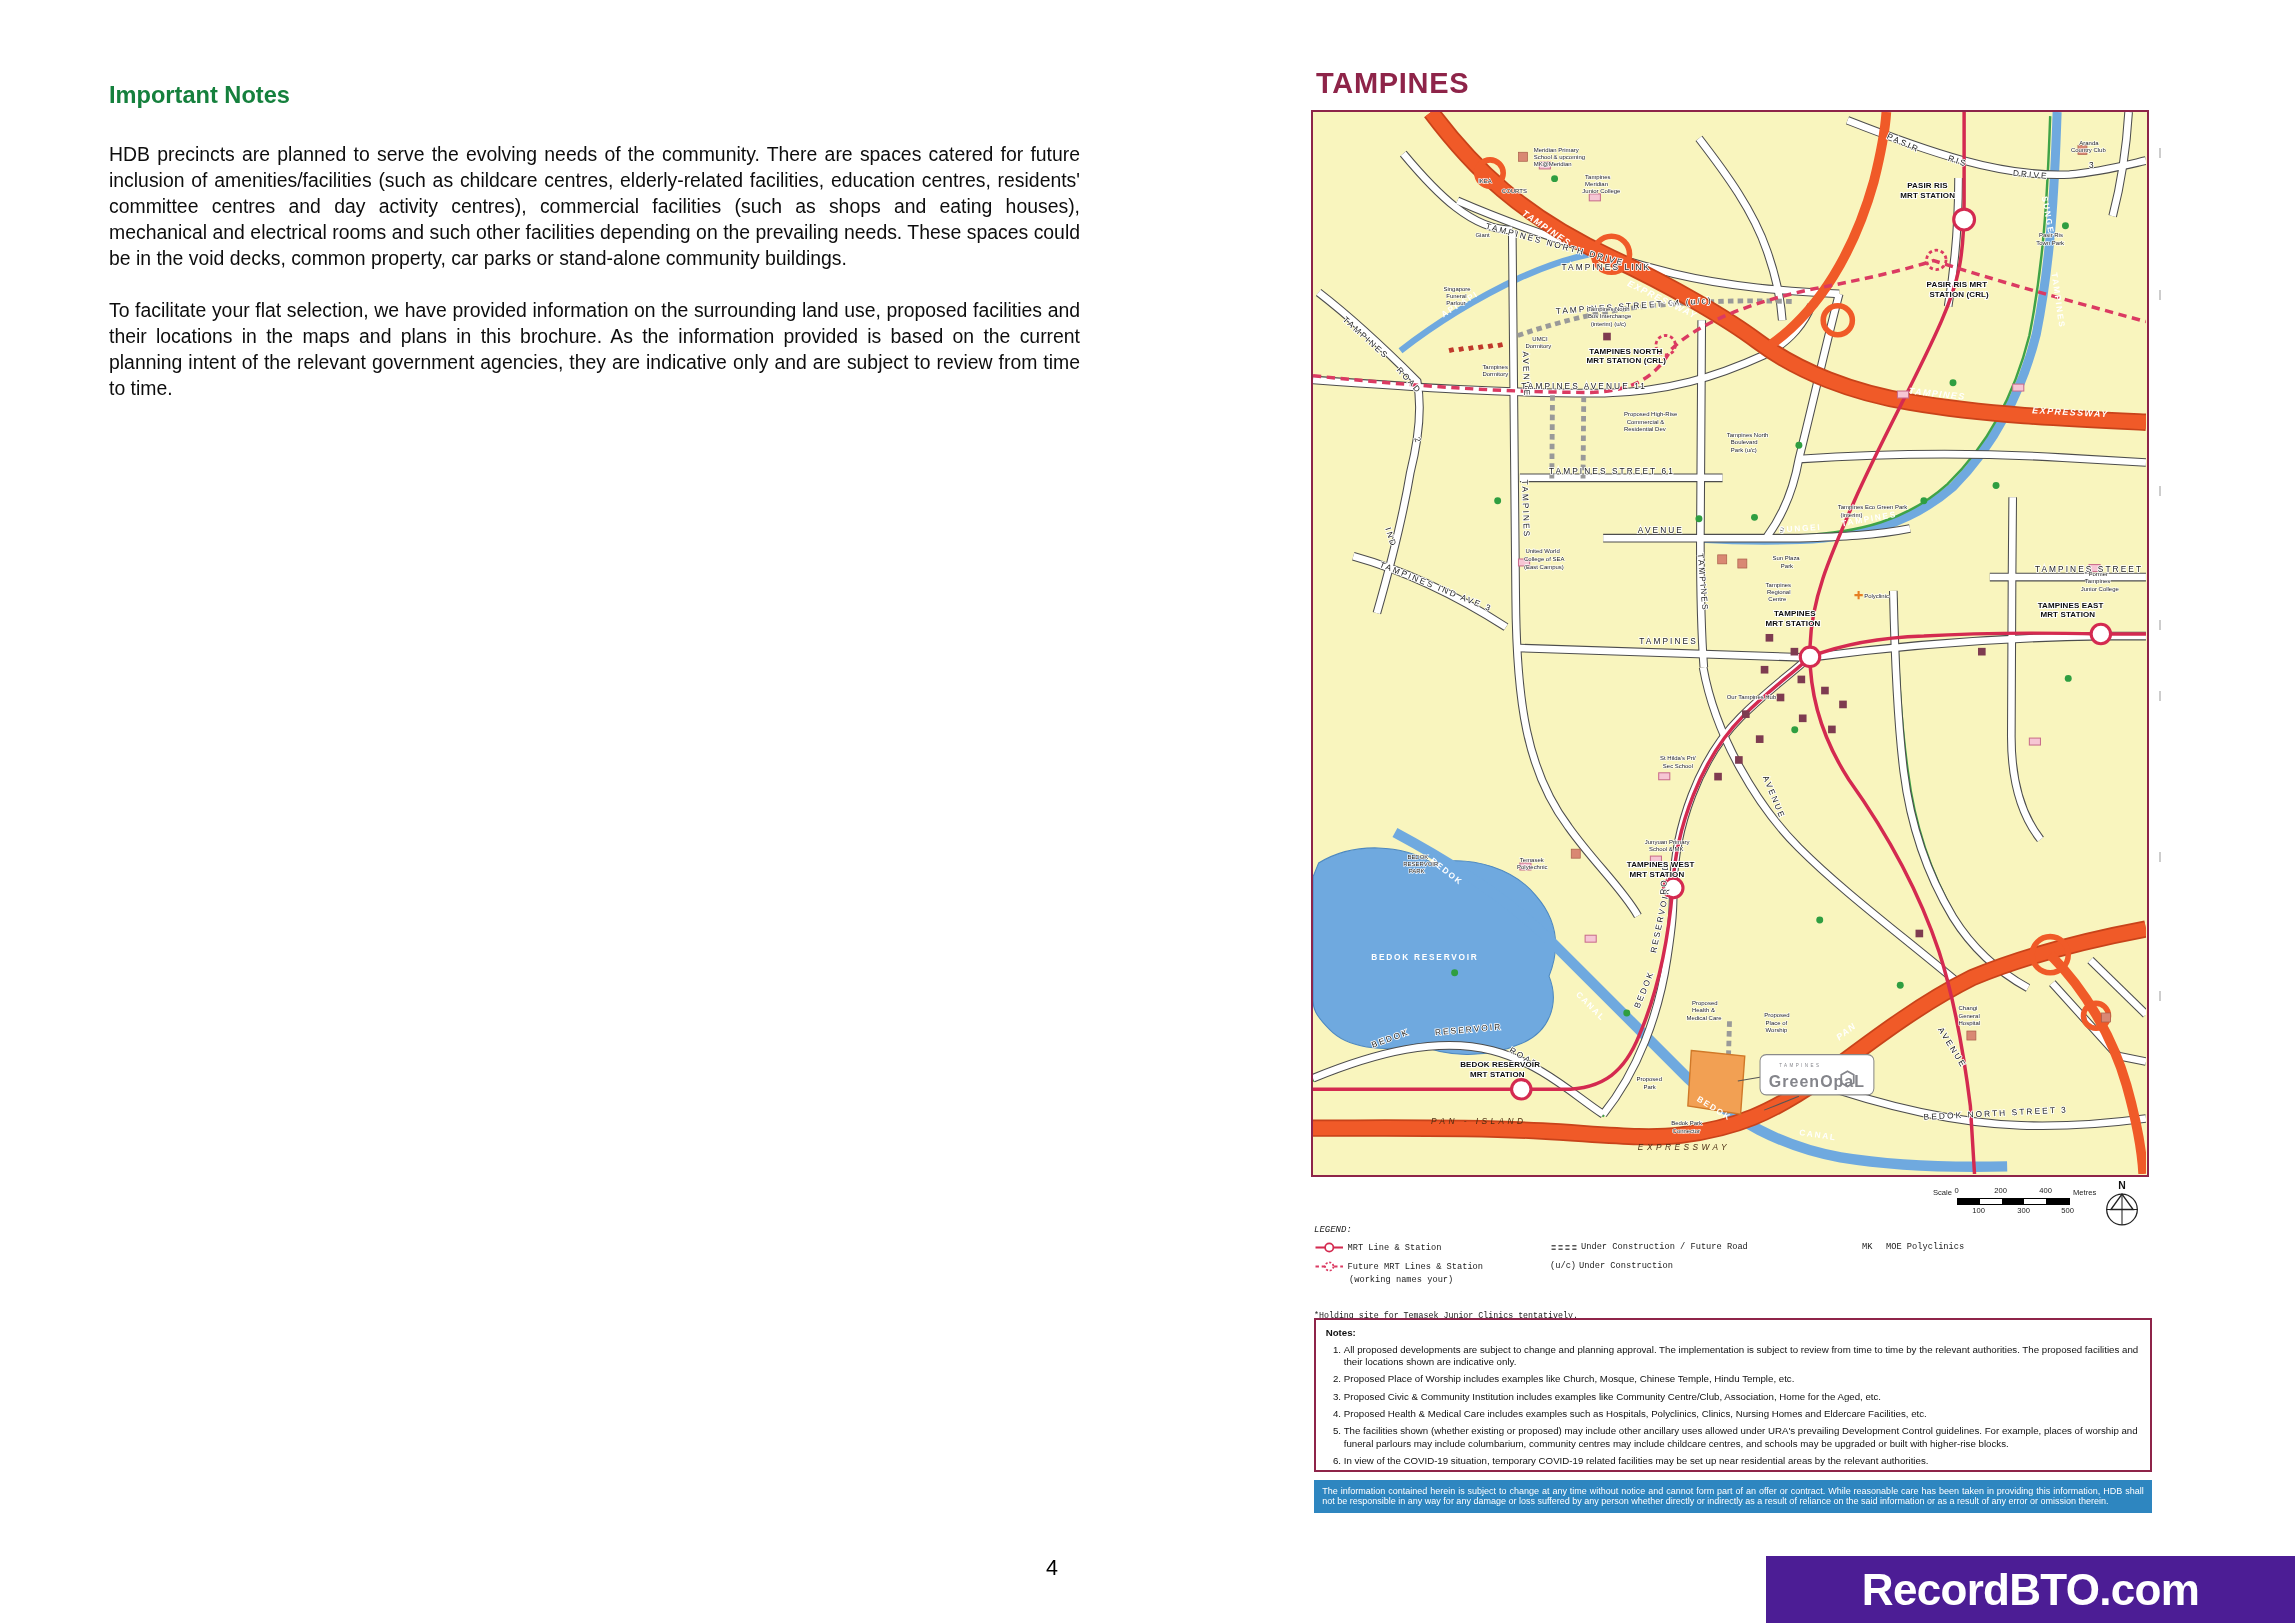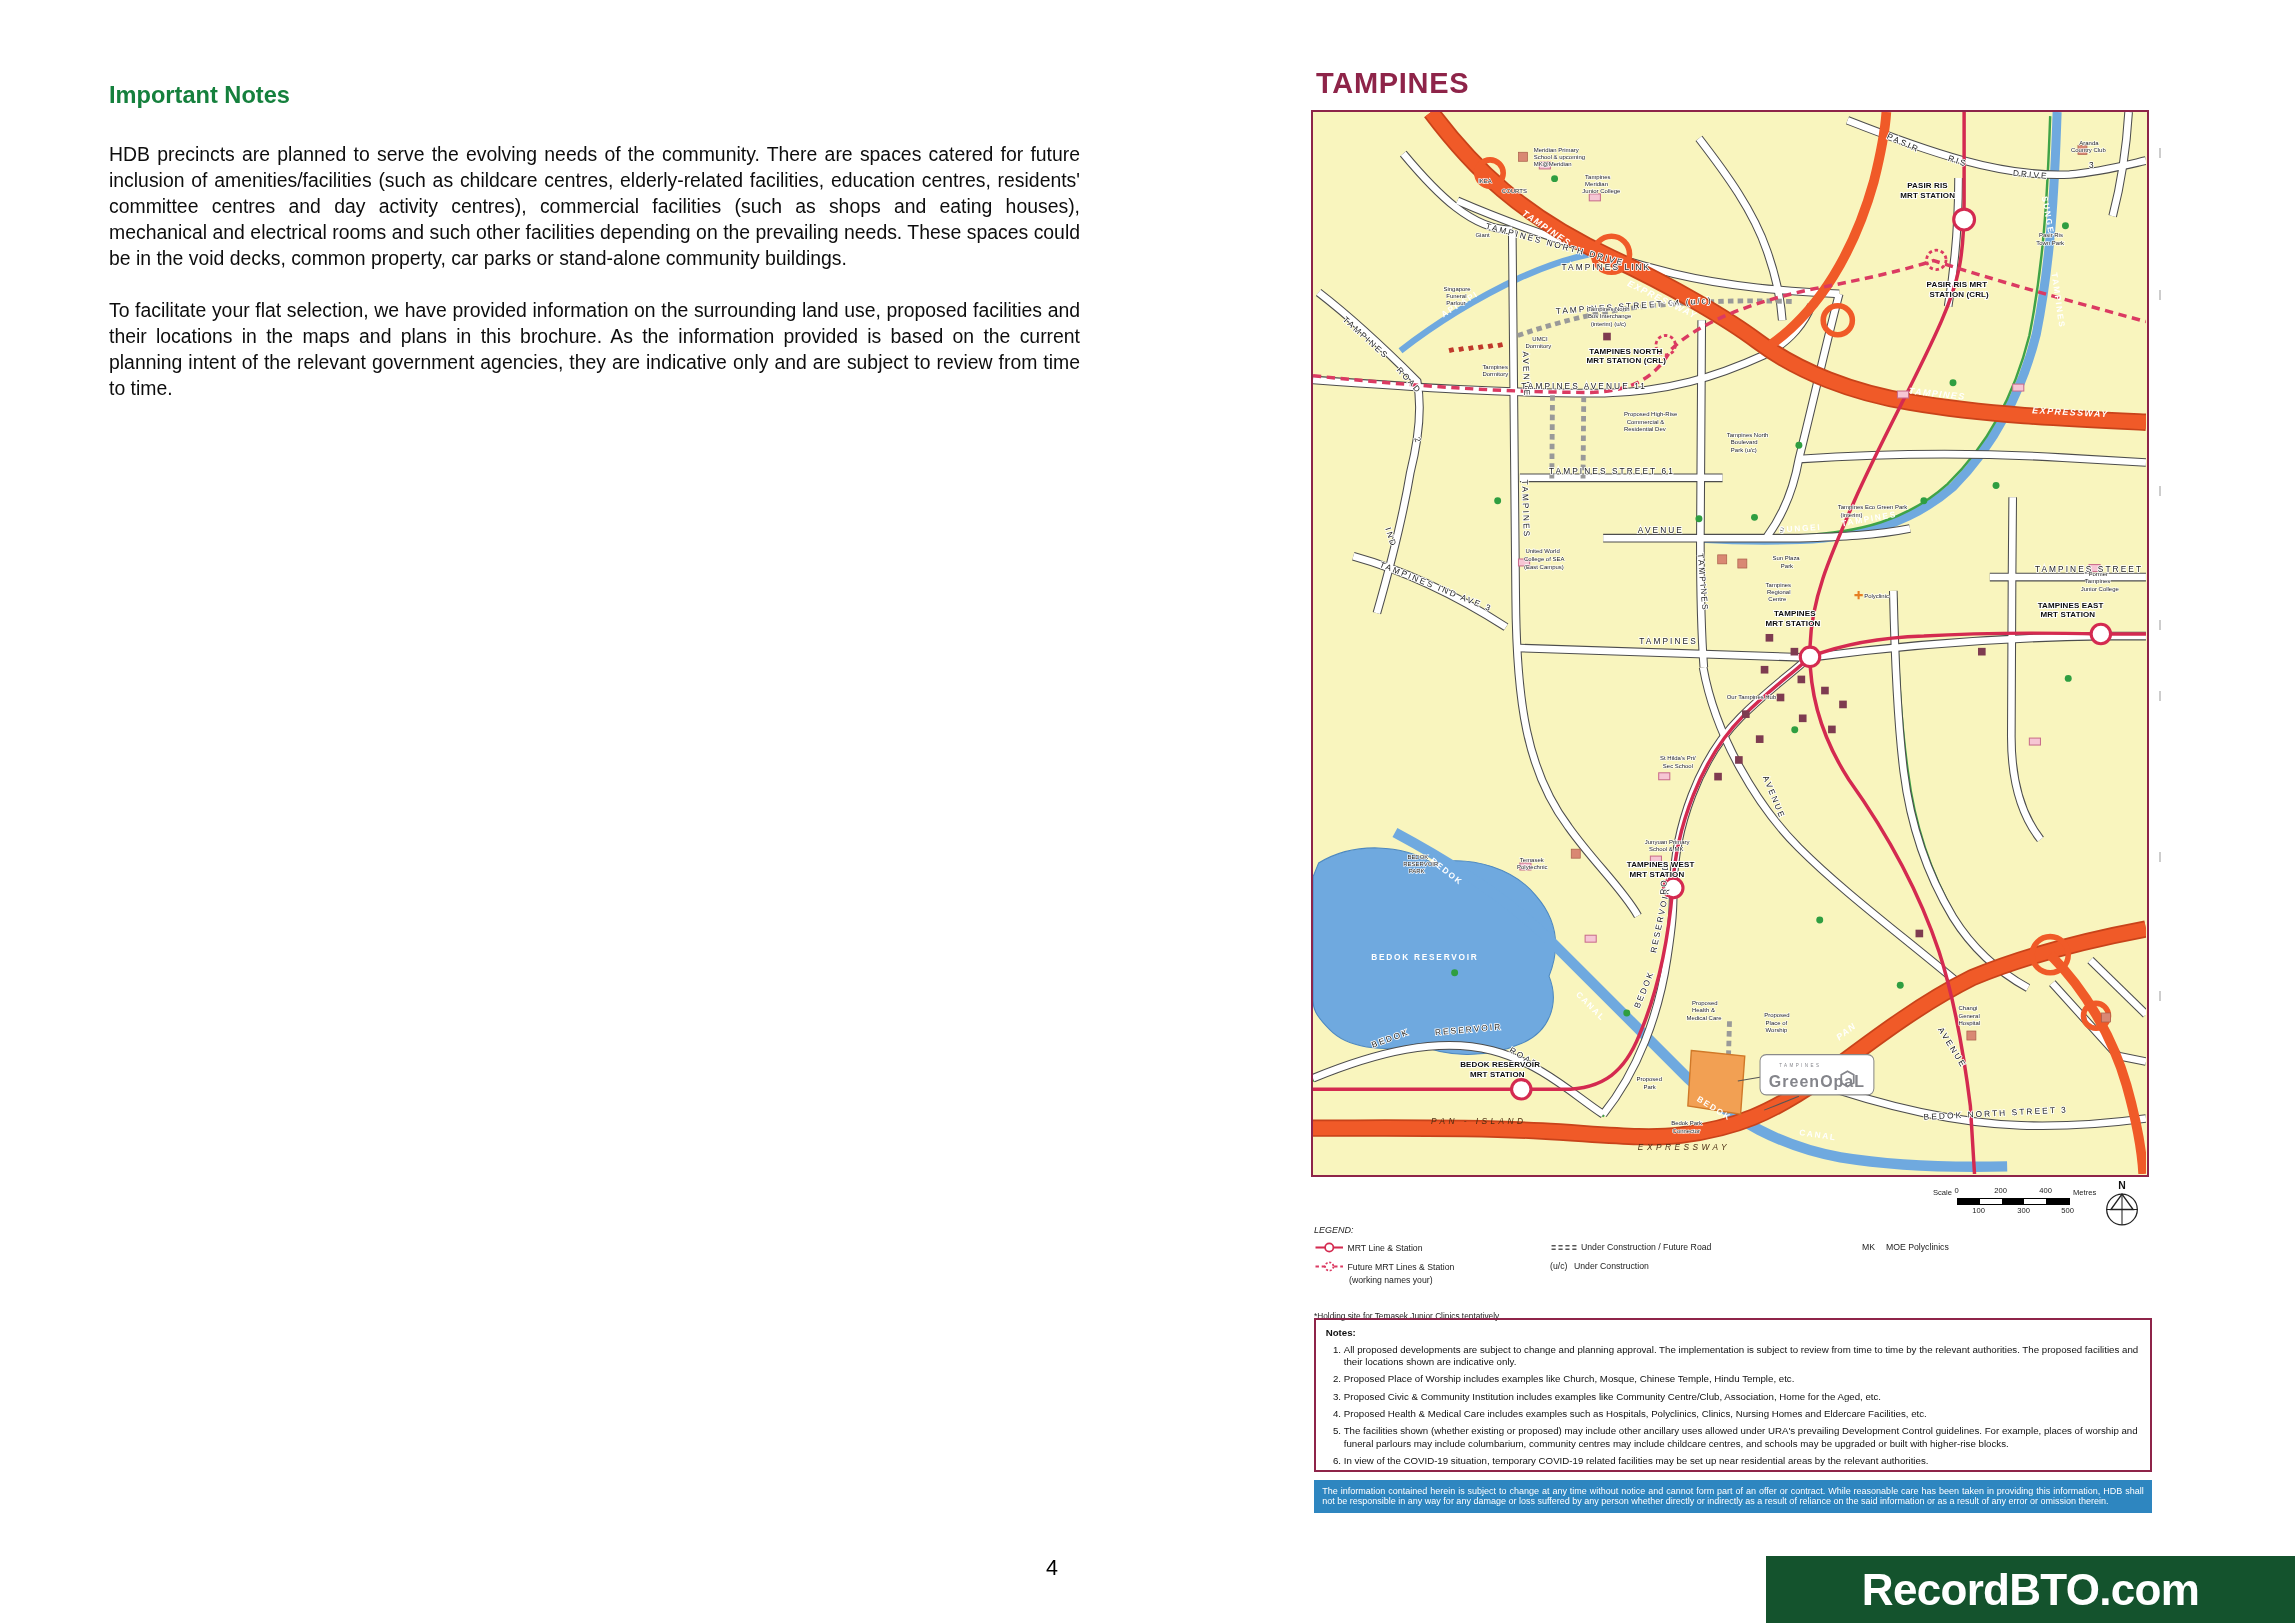--- a/index.html
+++ b/index.html
@@ -46,21 +46,21 @@
   .sc-ticks-top span:nth-child(2){left:44px;}
   .sc-ticks-top span:nth-child(3){left:89px;}
   .sc-ticks-bottom span:nth-child(1){left:22px;}
   .sc-ticks-bottom span:nth-child(2){left:67px;}
   .sc-ticks-bottom span:nth-child(3){left:111px;}
   .sc-unit{position:absolute;left:140px;top:4.2px;}
   .compass{position:absolute;left:2101px;top:1180px;width:42px;height:50px;}
   .compass .n{position:absolute;left:50%;top:0;transform:translateX(-50%);font-weight:bold;font-size:10.4px;}
 
   
-  .legend{position:absolute;left:1314px;top:1225px;width:840px;font-size:8.7px;color:#222;}
+  .legend{position:absolute;left:1314px;top:1225px;width:840px;font-size:8.7px;color:#222;font-family:Liberation Mono, monospace;}
   .legend .lg-head{font-style:italic;font-size:9px;margin-bottom:7px;}
   .lg-grid{position:relative;height:51px;}
   .lg-item{position:absolute;display:flex;align-items:center;gap:3px;white-space:nowrap;justify-content:flex-end;}
   .lg-sym{display:inline-block;}
   .lg-abbrev{display:inline-block;min-width:21px;}
   .lg-sub{position:absolute;left:35px;top:33px;}
   .lg-foot{margin-top:18px;font-size:8.3px;}
 
   
   .notesbox{position:absolute;left:1314px;top:1318px;width:838px;height:154px;
@@ -68,21 +68,21 @@
   .notesbox .nb-head{font-weight:bold;margin:1.4px 0 5.6px 0;}
   .notesbox ol{margin:0;padding-left:18px;}
   .notesbox li{margin-bottom:4.9px;line-height:1.28;}
 
   
   .disclaimer{position:absolute;left:1314px;top:1480px;width:838px;box-sizing:border-box;
               background:#2E86C0;color:#fff;font-size:9px;line-height:10.8px;
               padding:5.6px 8.3px;text-align:justify;}
 
   
-  .watermark{position:absolute;left:1766px;top:1556px;width:529px;height:67px;background:#14532d;
+  .watermark{position:absolute;left:1766px;top:1556px;width:529px;height:67px;background:#4c1d95;
              display:flex;align-items:center;justify-content:center;}
   .watermark span{color:#fff;font-weight:bold;font-size:44px;letter-spacing:-0.7px;}
 
   
   .foldmark{position:absolute;left:2159px;width:2.1px;height:9.7px;background:#cdcdcd;}
 </style>
 </head>
 <body>
 
 <div class="page">

